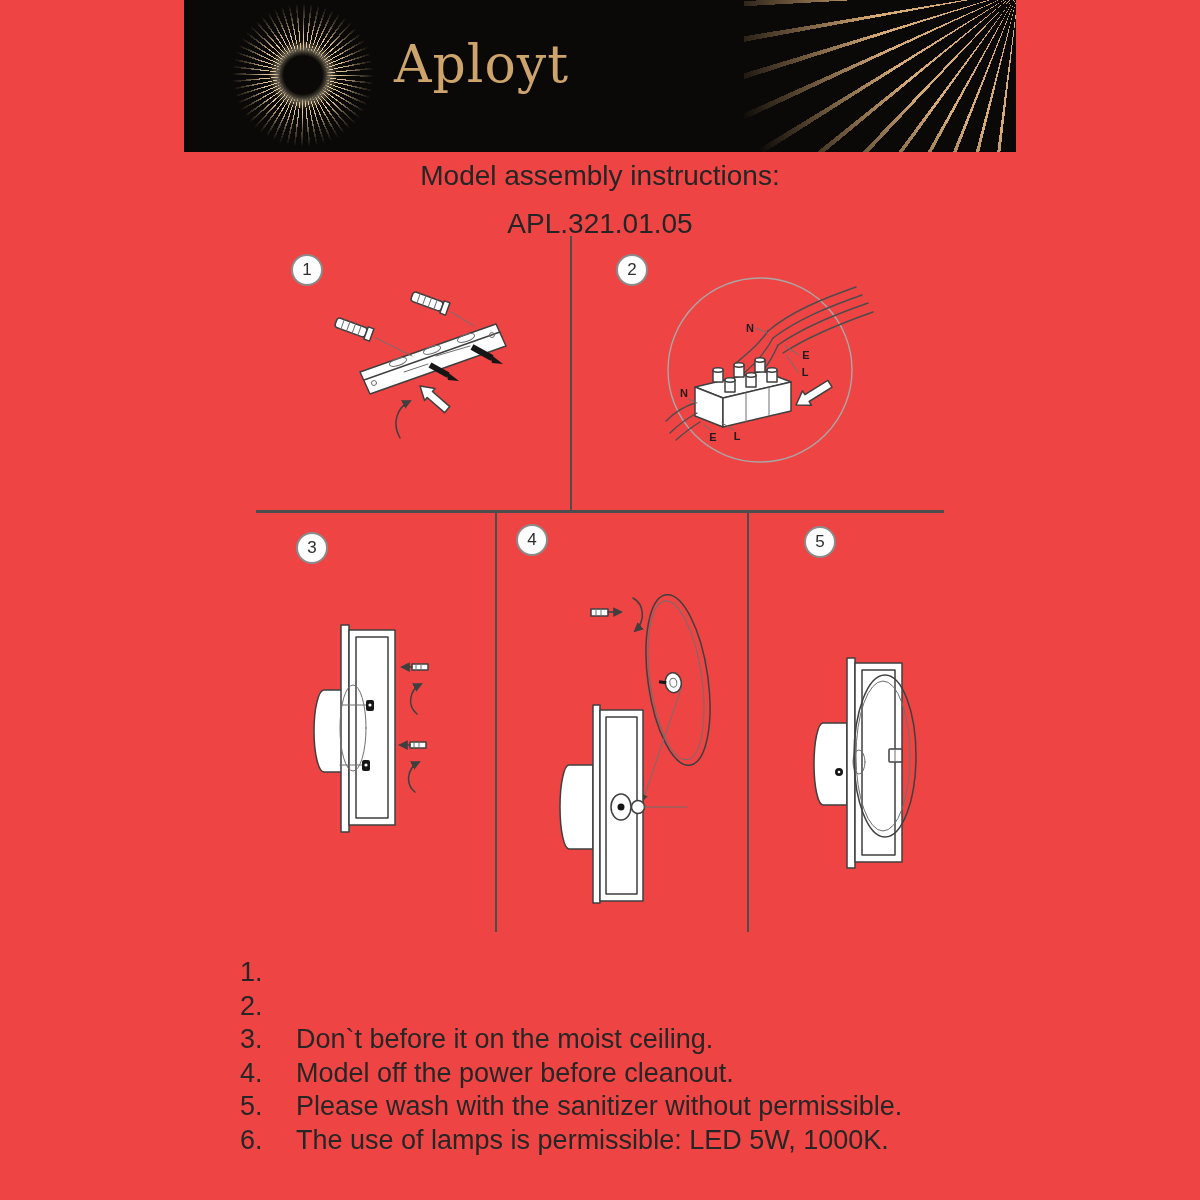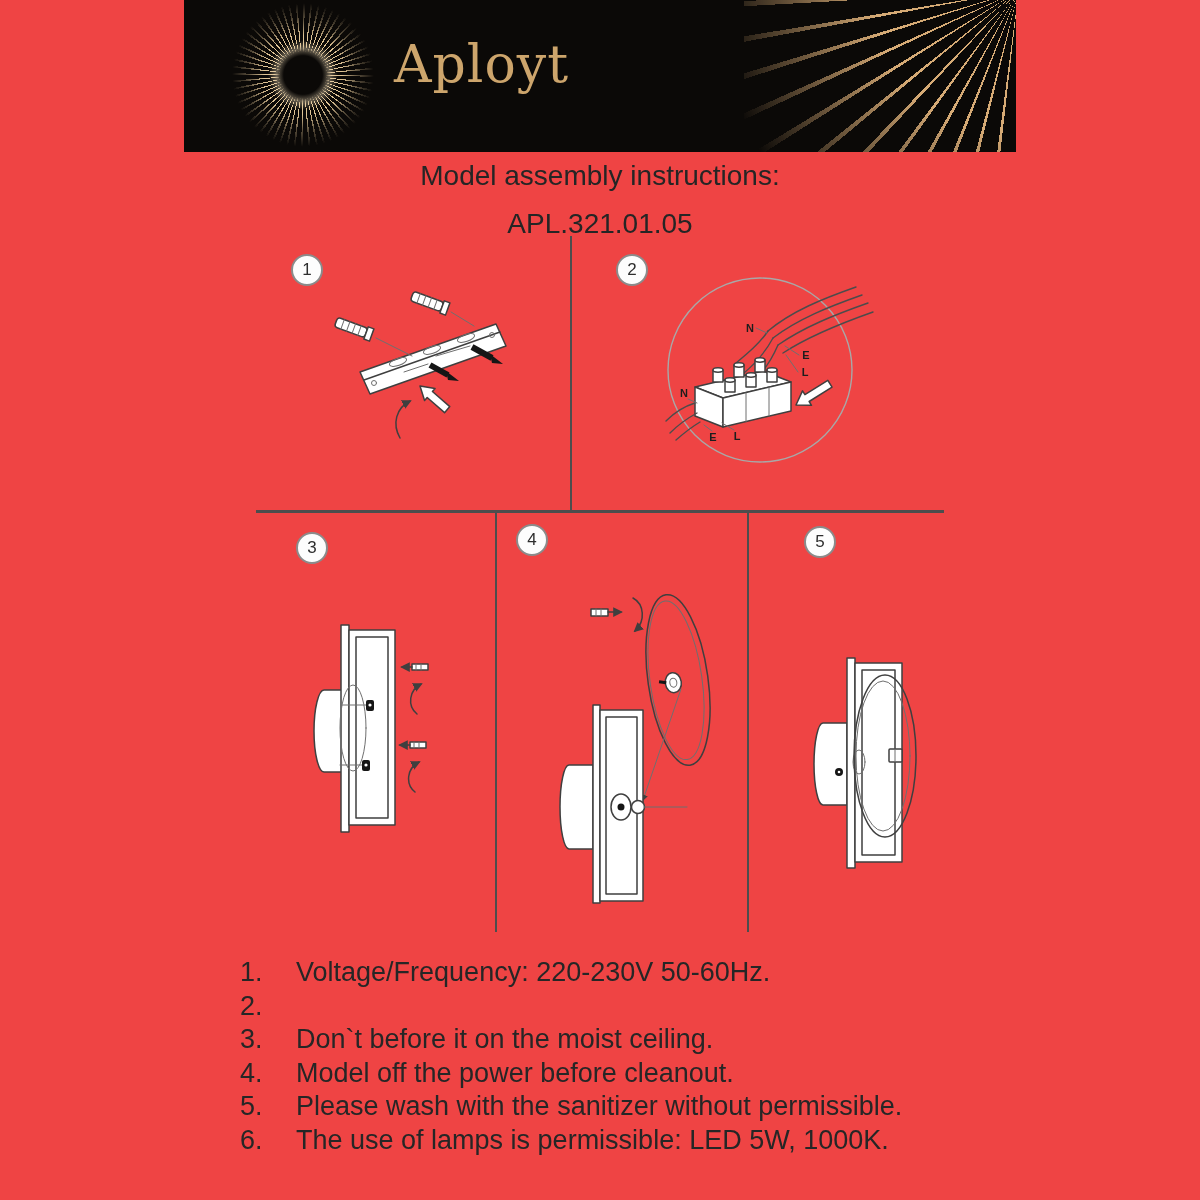--- a/index.html
+++ b/index.html
@@ -276,21 +276,20 @@
     <circle cx="34" cy="122" r="1.3" fill="#fff"></circle>
     <g>
       <rect class="wh" x="84" y="99" width="13" height="13" rx="1"></rect>
       <line class="lnthin" x1="90" y1="99" x2="90" y2="112"></line>
     </g>
   </svg>
 
   <div class="list">
     <div class="list-row">
       <span class="list-num">1.</span>
-      <span class="list-text">Voltage/Frequency: 220-230V 50-60Hz.</span>
     </div>
     <div class="list-row">
       <span class="list-num">2.</span>
     </div>
     <div class="list-row">
       <span class="list-num">3.</span>
       <span class="list-text">Don`t before it on the moist ceiling.</span>
     </div>
     <div class="list-row">
       <span class="list-num">4.</span>

